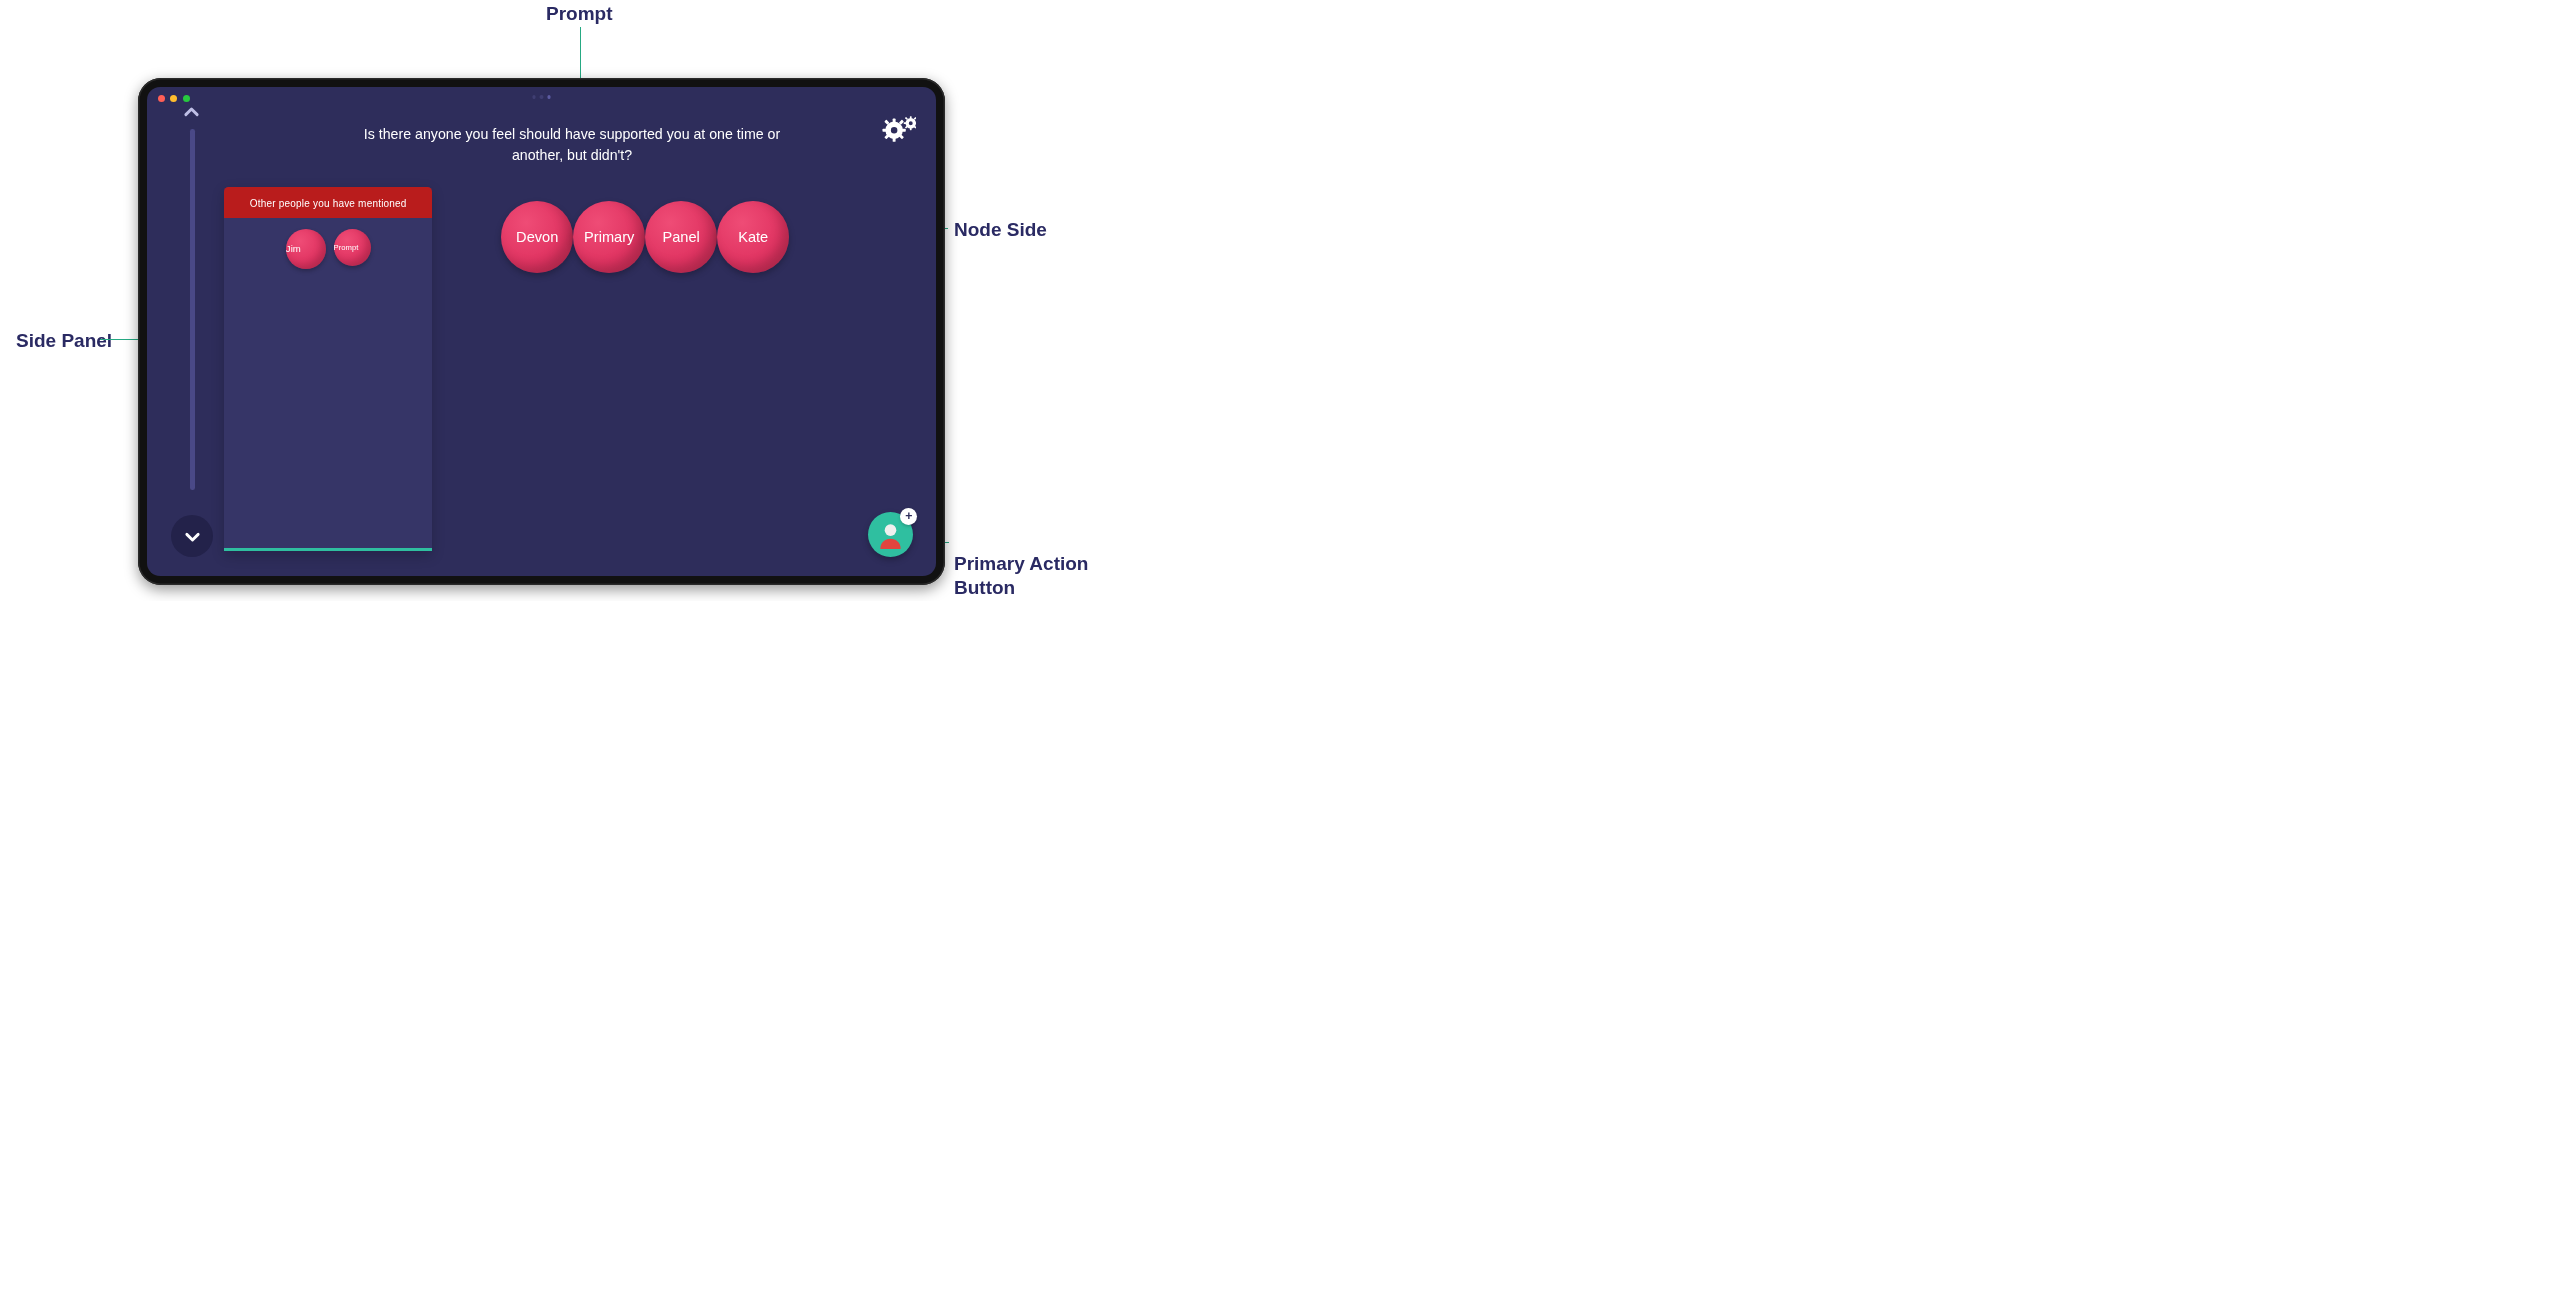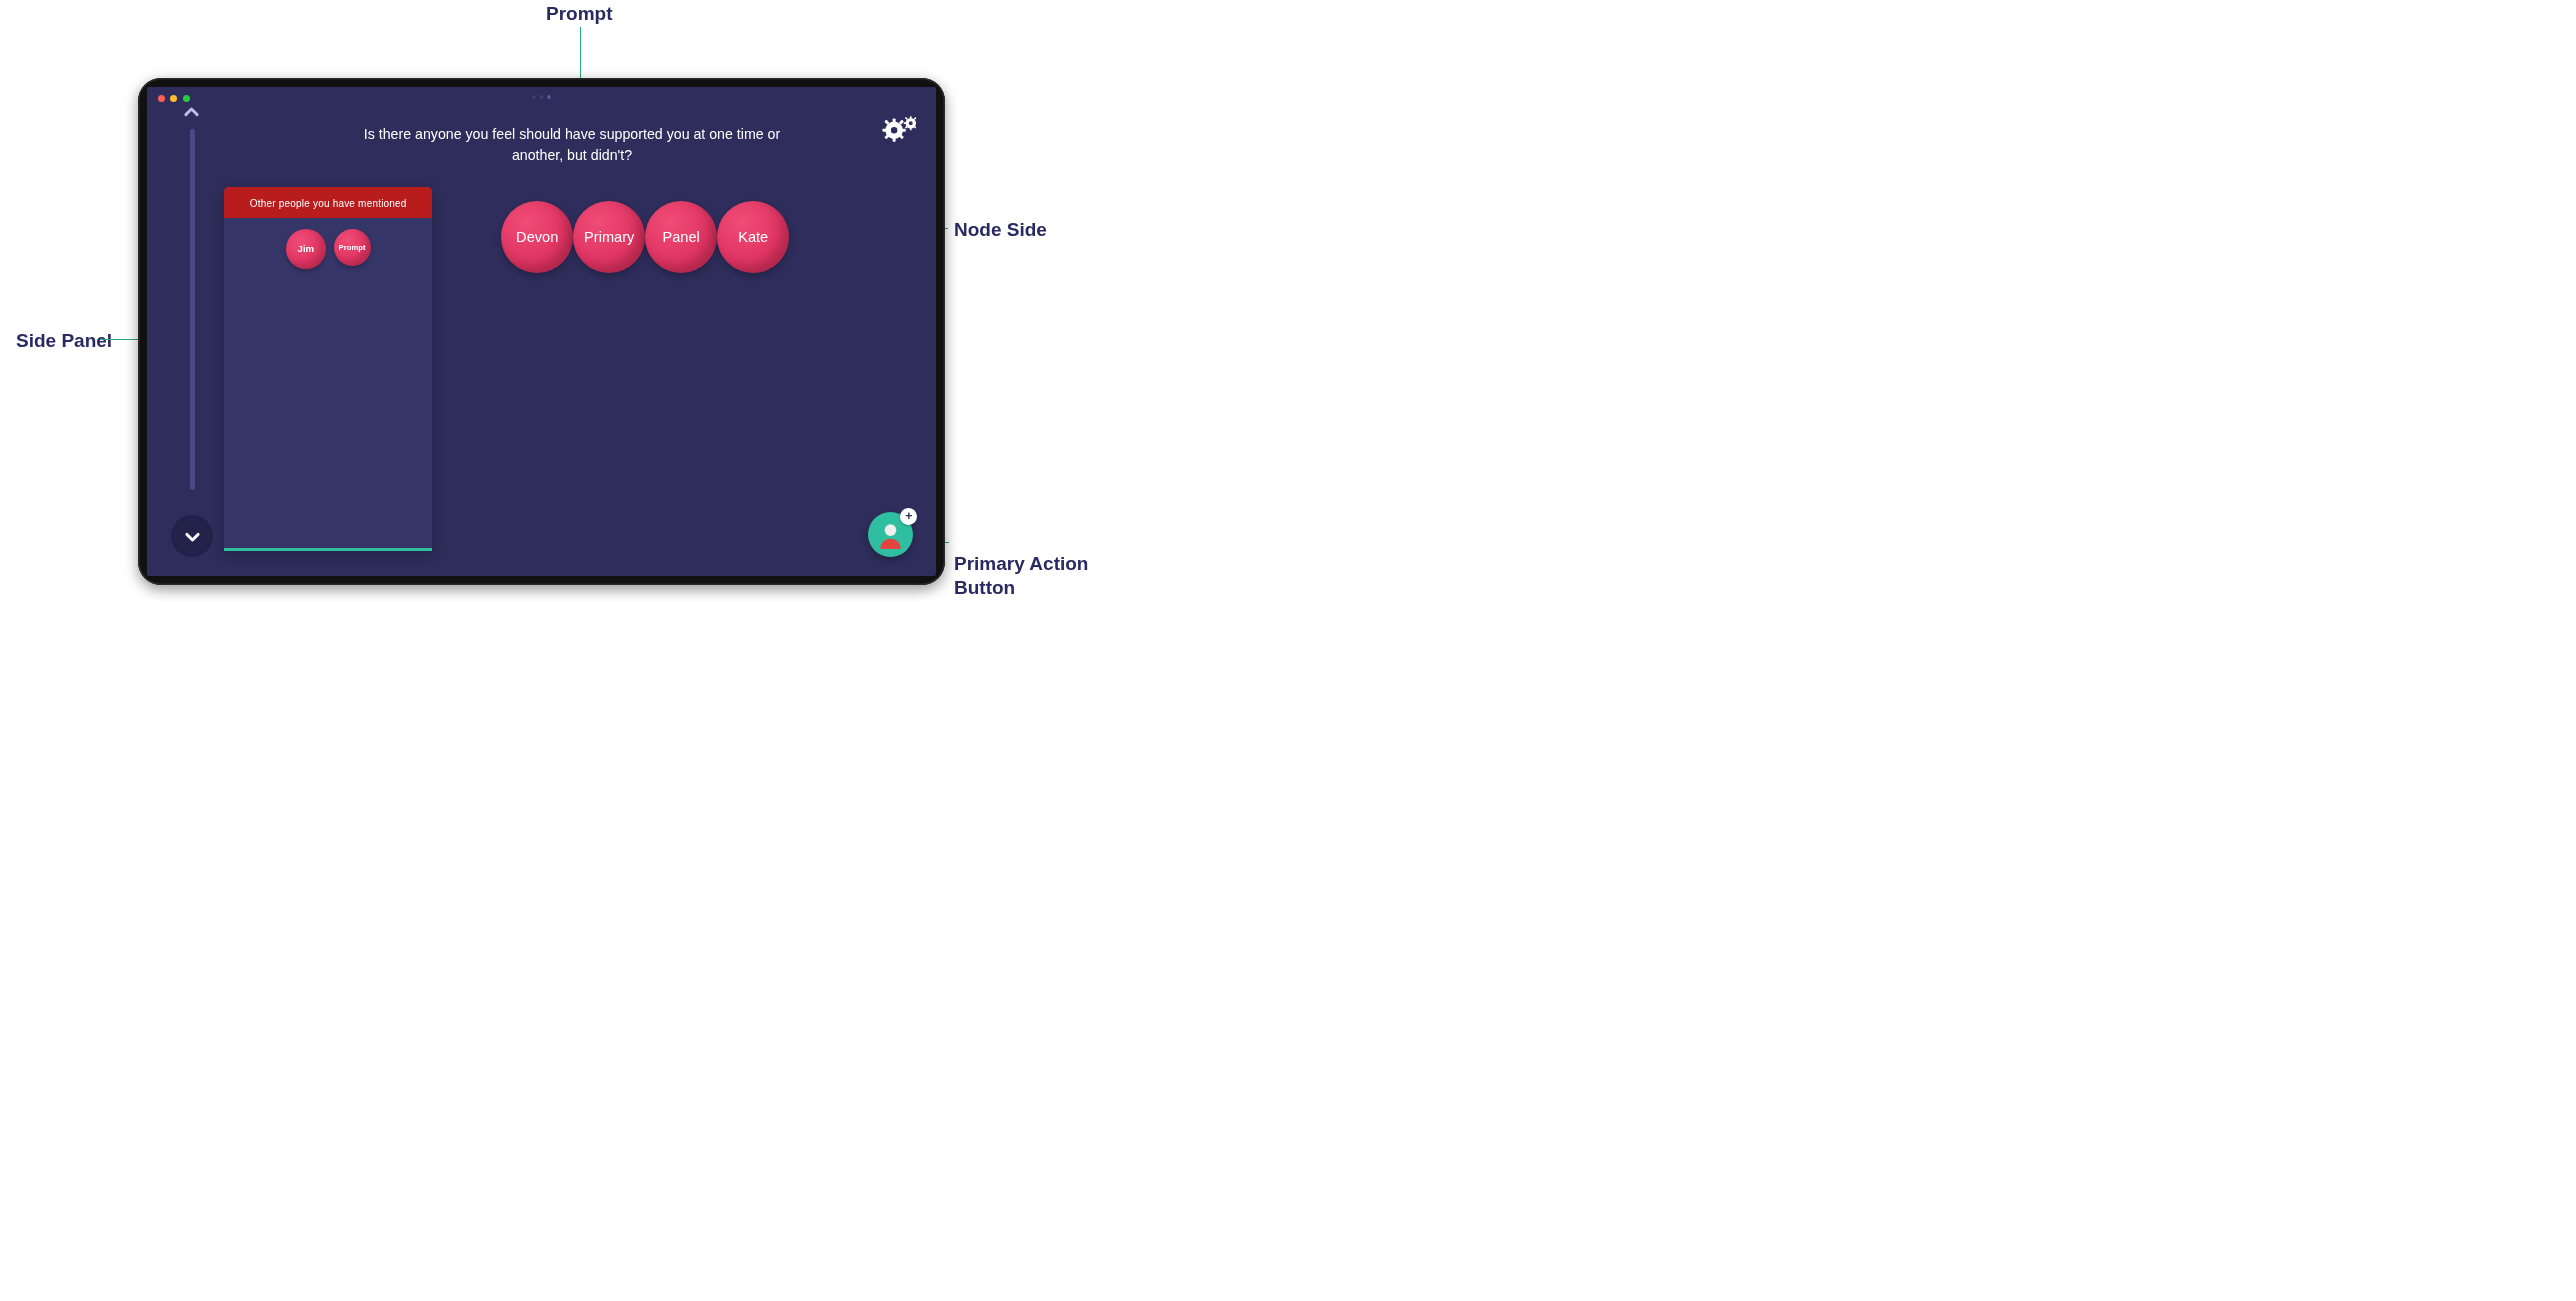--- a/index.html
+++ b/index.html
@@ -108,21 +108,21 @@
     background: #111;
     box-shadow: 0 0 0 1.5px #2a2a2a inset, 0 4.6px 14px rgba(0,0,0,.4);
     padding: 9.2px;
     box-sizing: border-box;
   }
   .screen {
     position: relative;
     width: 100%;
     height: 100%;
     background: #2e2d5b;
-    border-radius: 2px;
+    border-radius: 13px;
     overflow: hidden;
     color: #fff;
   }
   
   .traffic {
     position: absolute;
     left: 10.8px; top: 7.7px;
     display: flex; gap: 5.4px;
   }
   .traffic span {
@@ -226,24 +226,24 @@
     gap: 7.7px;
     flex-wrap: wrap;
     align-items: flex-start;
     justify-content: center;
   }
   .chip {
     width: 40px; height: 40px;
     border-radius: 50%;
     background: radial-gradient(circle at 35% 30%, #ef4c76 0%, #e03361 60%, #cb2c56 100%);
     box-shadow: inset -4.6px -4.6px 7.7px rgba(0,0,0,.15), 0 2.3px 4.6px rgba(0,0,0,.25);
-    display: flex; align-items: center; justify-content: center;
+    display: flex; align-items: center; 
     color: #fff;
     font-size: 9.6px;
-    font-weight: 700;
+    font-weight: 400;
     cursor: grab;
   }
   .chip.small { width: 37px; height: 37px; font-size: 7.7px; }
 
   .nodelist {
     position: absolute;
     top: 114px;
     left: 354px;
     display: flex;
   }

